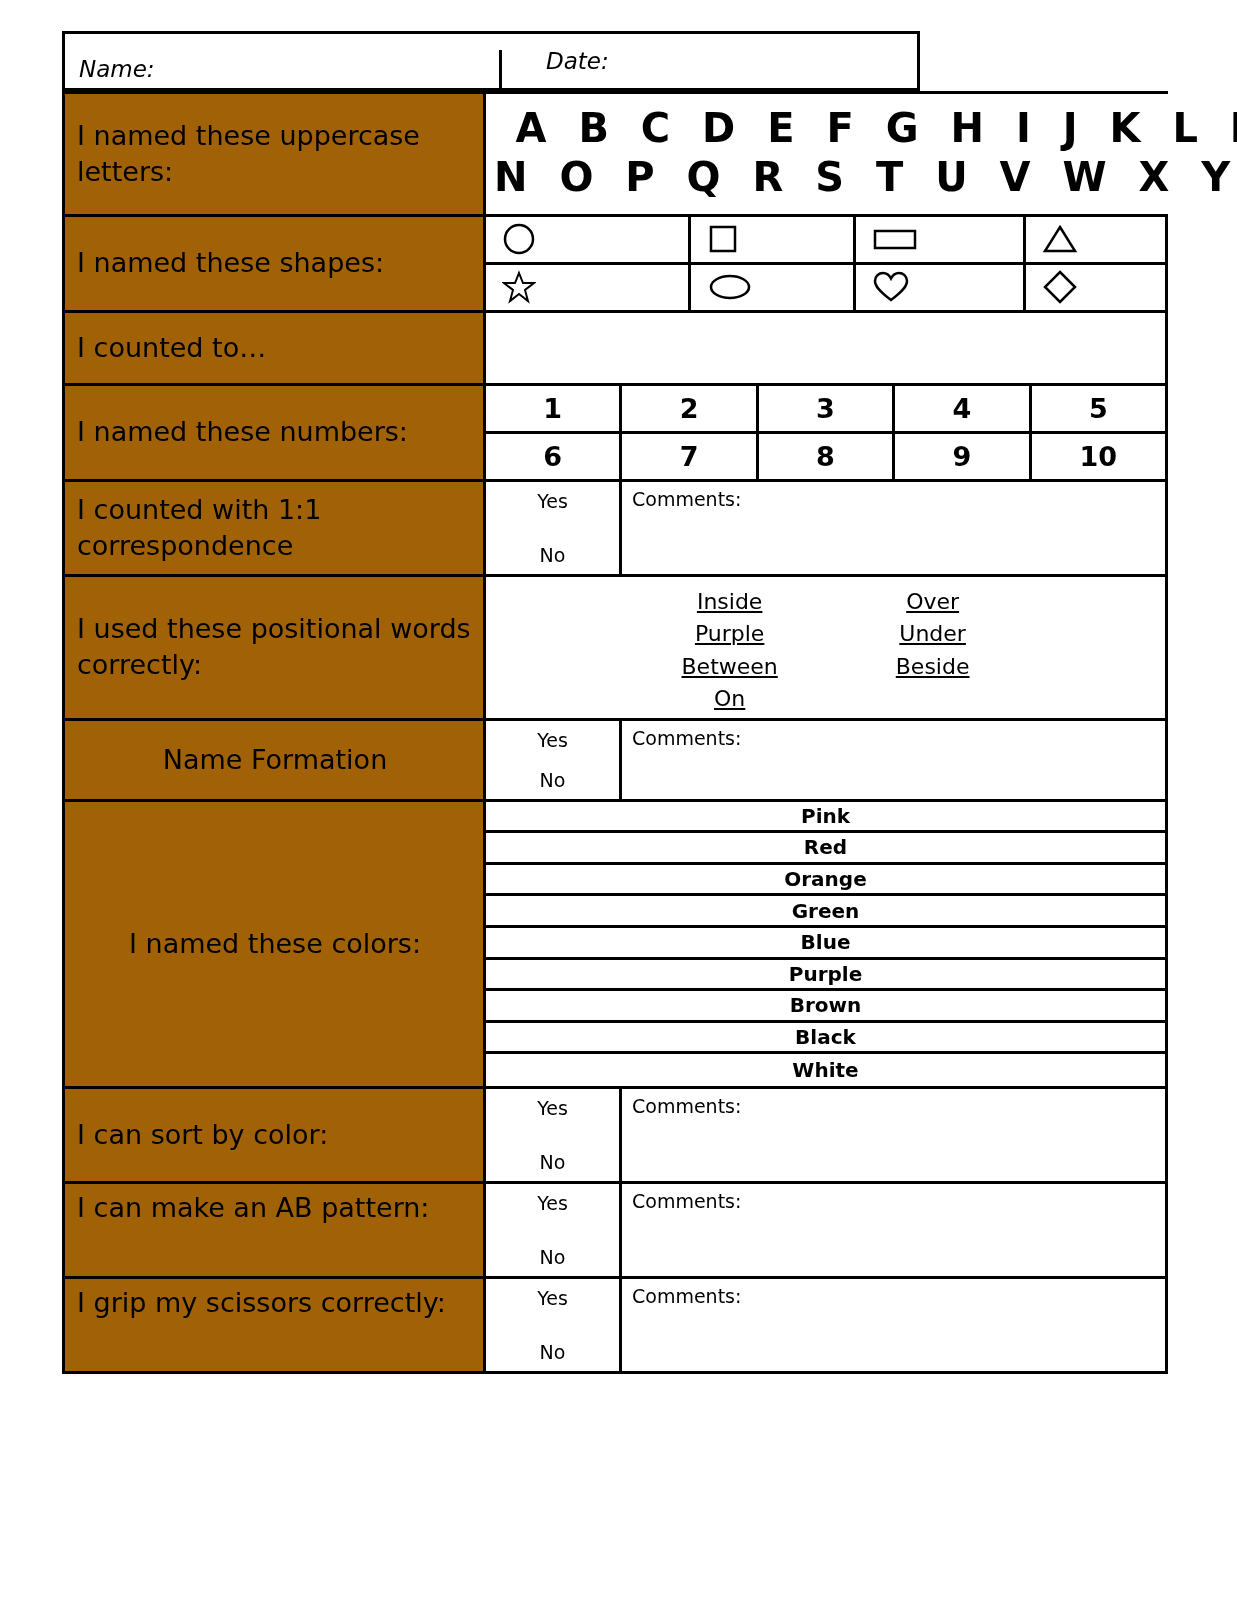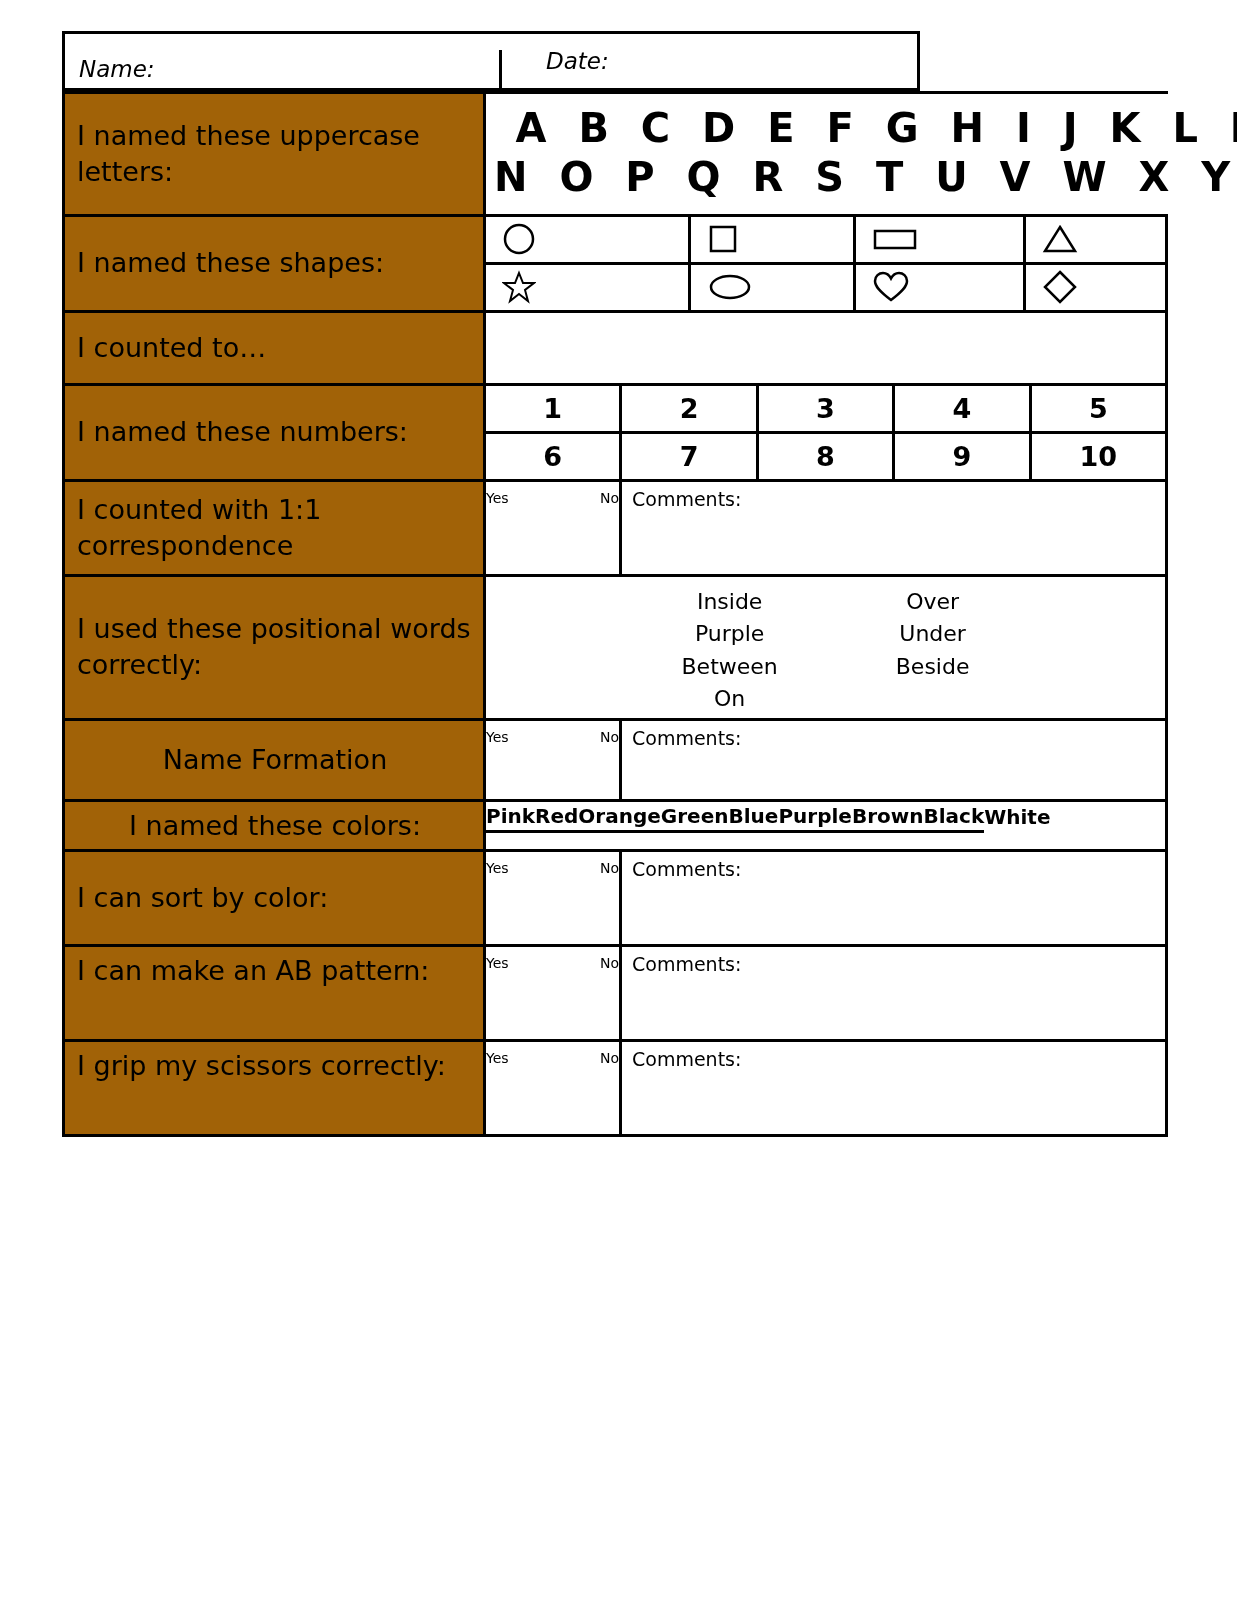--- a/index.html
+++ b/index.html
@@ -149,25 +149,25 @@
   .num-cell:last-child { border-right: none; }
 
   
   .yesno-wrap { display: flex; }
   .yesno {
     width: 136px;
     flex: 0 0 136px;
     border-right: 3px solid #000;
     box-sizing: border-box;
     display: flex;
-    flex-direction: row;
+    flex-direction: column;
     justify-content: space-between;
     padding: 8px 0 8px 0;
     font-family: "DejaVu Sans", sans-serif;
-    font-size: 14px;
+    font-size: 19px;
     color: #000;
   }
   .yesno span { display: block; text-align: center; }
   .comments {
     flex: 1;
     box-sizing: border-box;
     padding: 6px 0 0 10px;
     font-family: "DejaVu Sans", sans-serif;
     font-size: 19px;
     color: #000;
@@ -175,25 +175,26 @@
 
   
   .positional {
     display: flex;
     justify-content: center;
     gap: 118px;
     padding: 9px 0 8px 0;
     font-family: "DejaVu Sans", sans-serif;
     font-size: 22px;
     color: #000;
+    text-decoration: underline;
   }
   .positional .col { text-align: center; line-height: 1.48; }
 
   
-  .colors { display: flex; flex-direction: row; }
+  .colors { display: flex; flex-direction: column; }
   .color-row {
     height: 31.6px;
     box-sizing: border-box;
     border-bottom: 3px solid #000;
     display: flex;
     align-items: center;
     justify-content: center;
     font-family: "DejaVu Sans", sans-serif;
     font-weight: bold;
     font-size: 20px;

